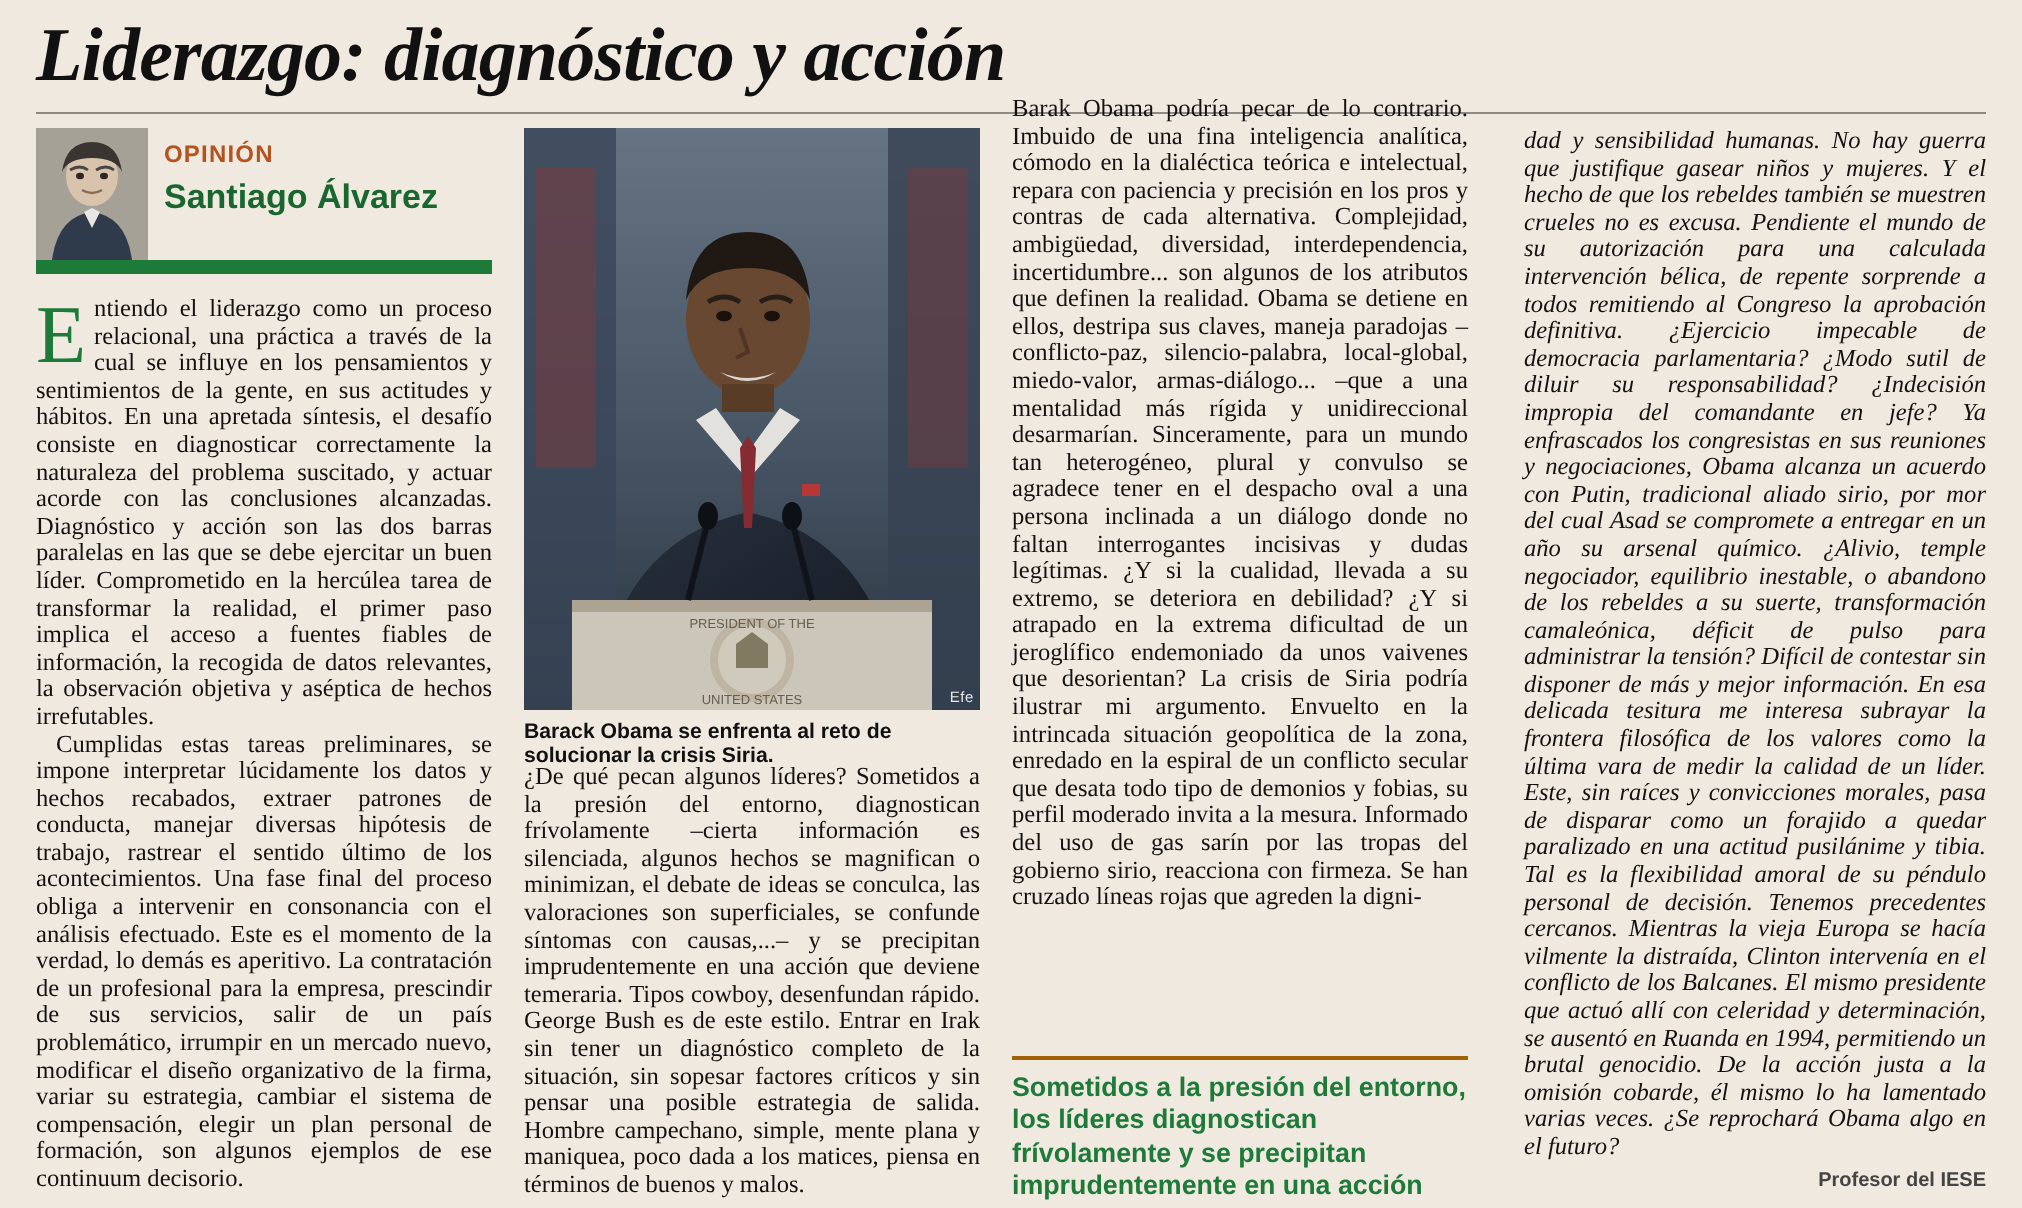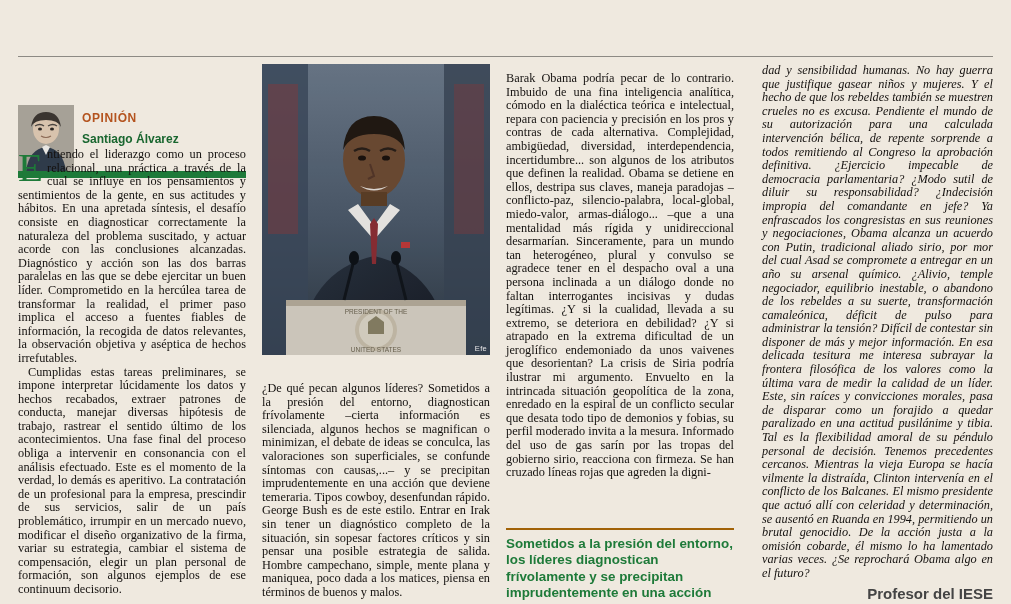--- a/index.html
+++ b/index.html
@@ -43,21 +43,20 @@
     height: 1px;
     background: #8d8a84;
   }
 
   
   .byline-block {
     position: absolute;
     left: 18px;
     top: 64px;
     width: 228px;
-    margin-top: 41px;
   }
   .portrait {
     position: relative;
     width: 56px;
     height: 66px;
     overflow: hidden;
     float: left;
     margin-right: 8px;
     background: #cfc9bf;
   }
@@ -71,21 +70,21 @@
     font-family: "Liberation Sans", sans-serif;
     font-weight: bold;
     font-size: 12px;
     letter-spacing: 0.6px;
     color: #b4531e;
     margin-bottom: 7px;
   }
   .author-name {
     font-family: "Liberation Sans", sans-serif;
     font-weight: bold;
-    font-size: 12px;
+    font-size: 17px;
     line-height: 15px;
     color: #19662f;
   }
   .green-bar {
     position: absolute;
     left: 0;
     top: 66px;
     width: 228px;
     height: 7px;
     background: #1e7a39;
@@ -104,21 +103,21 @@
   .col p {
     margin: 0;
     text-indent: 10px;
   }
   .col p.first {
     text-indent: 0;
   }
 
   #col1 { left: 18px;  top: 148px; width: 228px; }
   #col2 { left: 262px; top: 382px; width: 228px; }
-  #col3 { left: 506px; top: 72px;  width: 228px; }
+  #col3 { left: 506px; top: 48px;  width: 228px; }
   #col4 { left: 762px; top: 64px;  width: 231px; font-style: italic; }
 
   
   .dropcap {
     float: left;
     font-family: "Liberation Serif", serif;
     font-size: 41px;
     line-height: 32px;
     font-weight: normal;
     color: #1e7a39;
@@ -175,29 +174,30 @@
 
   
   .author-role {
     position: absolute;
     left: 762px;
     top: 585px;
     width: 231px;
     text-align: right;
     font-family: "Liberation Sans", sans-serif;
     font-weight: bold;
-    font-size: 15px;
+    font-size: 10px;
     color: #444;
   }
 </style>
 </head>
 <body>
 
 <div class="page">
 
+  <div class="headline">Liderazgo: diagnóstico y acción</div>
   <div class="rule-top"></div>
 
   <div class="byline-block">
     <div class="portrait">
       <svg width="56" height="66" viewBox="0 0 56 66" aria-hidden="true">
         <rect x="0" y="0" width="56" height="66" fill="#b9b3a9"></rect>
         <rect x="0" y="0" width="56" height="66" fill="#3d3a36" opacity="0.15"></rect>
         <ellipse cx="28" cy="24" rx="13" ry="15" fill="#d8c3ad"></ellipse>
         <path d="M13 22 q2 -15 15 -15 q13 0 15 15 q-3 -7 -15 -7 q-12 0 -15 7z" fill="#3a3530"></path>
         <ellipse cx="22" cy="24" rx="2" ry="1.6" fill="#2b2723"></ellipse>
@@ -269,20 +269,21 @@
       <path d="M92 196 l-10 40" stroke="#11161c" stroke-width="3"></path>
       <path d="M134 196 l10 40" stroke="#11161c" stroke-width="3"></path>
       <ellipse cx="92" cy="194" rx="5" ry="7" fill="#0e1318"></ellipse>
       <ellipse cx="134" cy="194" rx="5" ry="7" fill="#0e1318"></ellipse>
 
       <rect width="228" height="291" fill="#000" opacity="0.06"></rect>
     </svg>
     <div class="photo-credit">Efe</div>
   </div>
 
+  <div class="caption">Barack Obama se enfrenta al reto de solucionar la crisis Siria.</div>
 
   <div class="col" id="col2">
     <p class="first"><span>¿De qué pecan algunos líderes? Sometidos a la presión del entorno, diagnostican frívolamente –cierta información es silenciada, algunos hechos se magnifican o minimizan, el debate de ideas se conculca, las valoraciones son superficiales, se confunde síntomas con causas,...– y se precipitan imprudentemente en una acción que deviene temeraria. Tipos cowboy, desenfundan rápido. George Bush es de este estilo. Entrar en Irak sin tener un diagnóstico completo de la situación, sin sopesar factores críticos y sin pensar una posible estrategia de salida. Hombre campechano, simple, mente plana y maniquea, poco dada a los matices, piensa en términos de buenos y malos.</span></p>
   </div>
 
   <div class="col" id="col3">
     <p class="first"><span>Barak Obama podría pecar de lo contrario. Imbuido de una fina inteligencia analítica, cómodo en la dialéctica teórica e intelectual, repara con paciencia y precisión en los pros y contras de cada alternativa. Complejidad, ambigüedad, diversidad, interdependencia, incertidumbre... son algunos de los atributos que definen la realidad. Obama se detiene en ellos, destripa sus claves, maneja paradojas –conflicto-paz, silencio-palabra, local-global, miedo-valor, armas-diálogo... –que a una mentalidad más rígida y unidireccional desarmarían. Sinceramente, para un mundo tan heterogéneo, plural y convulso se agradece tener en el despacho oval a una persona inclinada a un diálogo donde no faltan interrogantes incisivas y dudas legítimas. ¿Y si la cualidad, llevada a su extremo, se deteriora en debilidad? ¿Y si atrapado en la extrema dificultad de un jeroglífico endemoniado da unos vaivenes que desorientan? La crisis de Siria podría ilustrar mi argumento. Envuelto en la intrincada situación geopolítica de la zona, enredado en la espiral de un conflicto secular que desata todo tipo de demonios y fobias, su perfil moderado invita a la mesura. Informado del uso de gas sarín por las tropas del gobierno sirio, reacciona con firmeza. Se han cruzado líneas rojas que agreden la digni-</span></p>
   </div>
 
   <div class="pullquote">Sometidos a la presión del entorno, los líderes diagnostican frívolamente y se precipitan imprudentemente en una acción</div>

